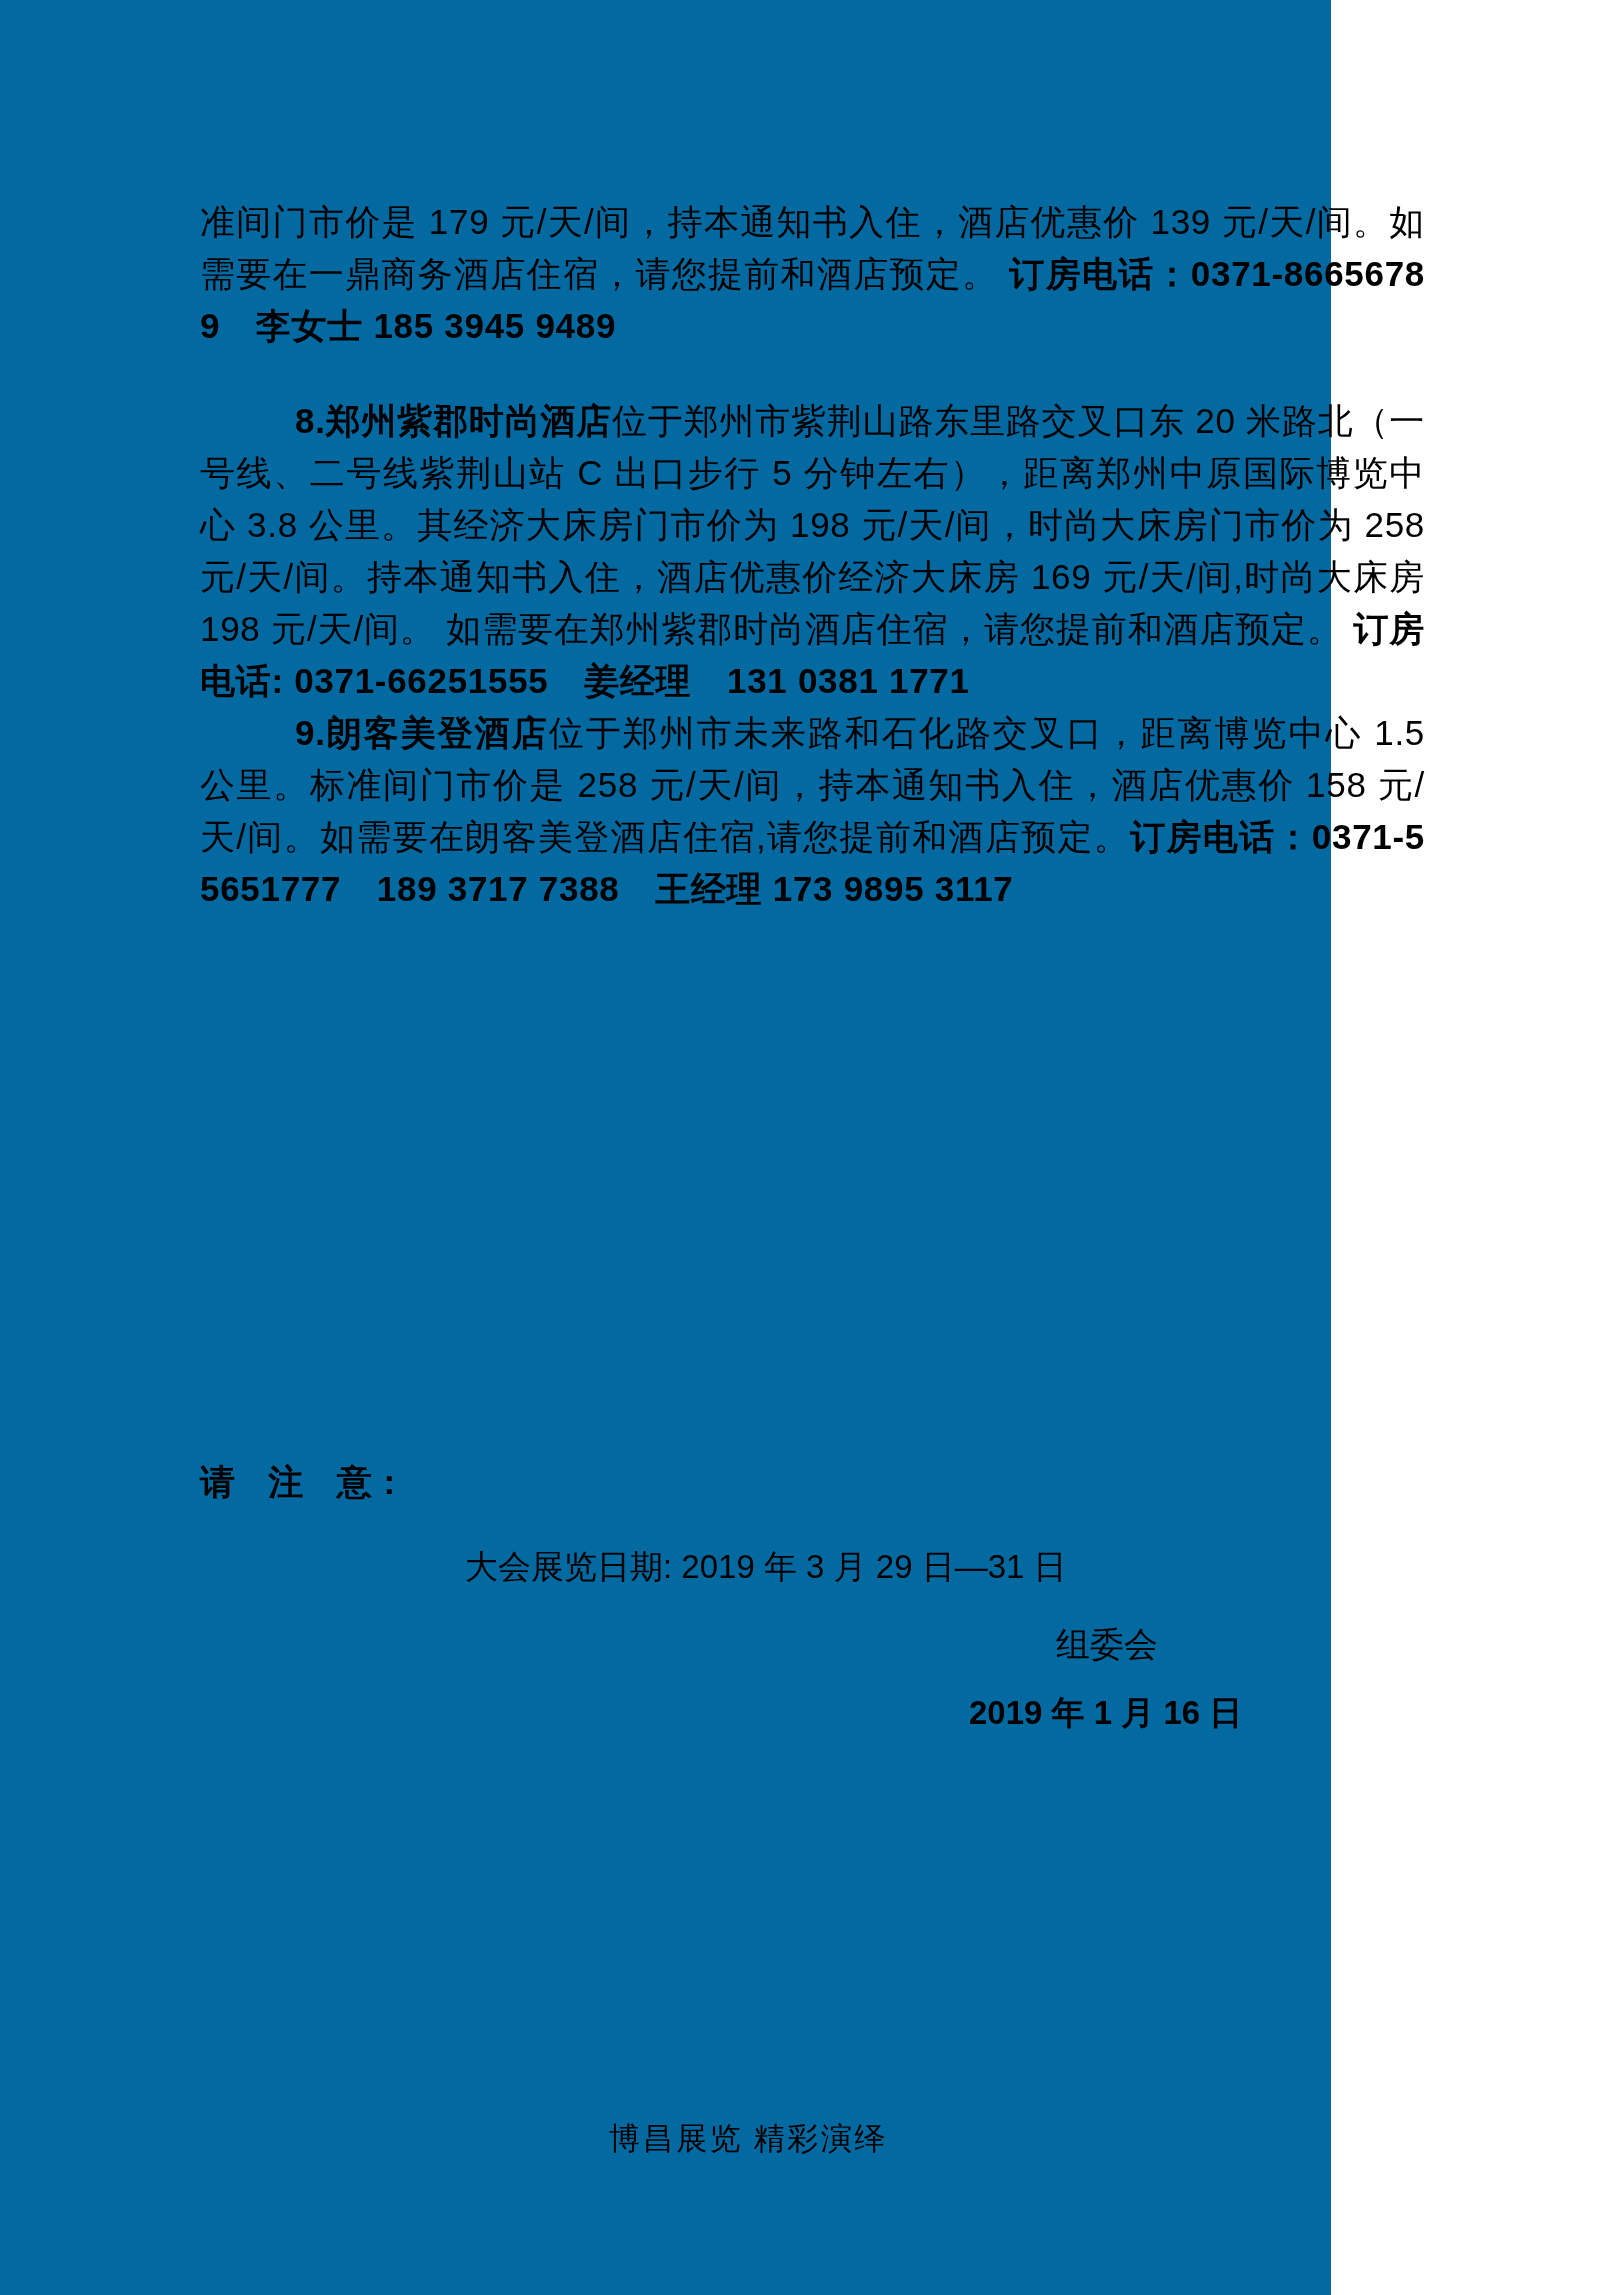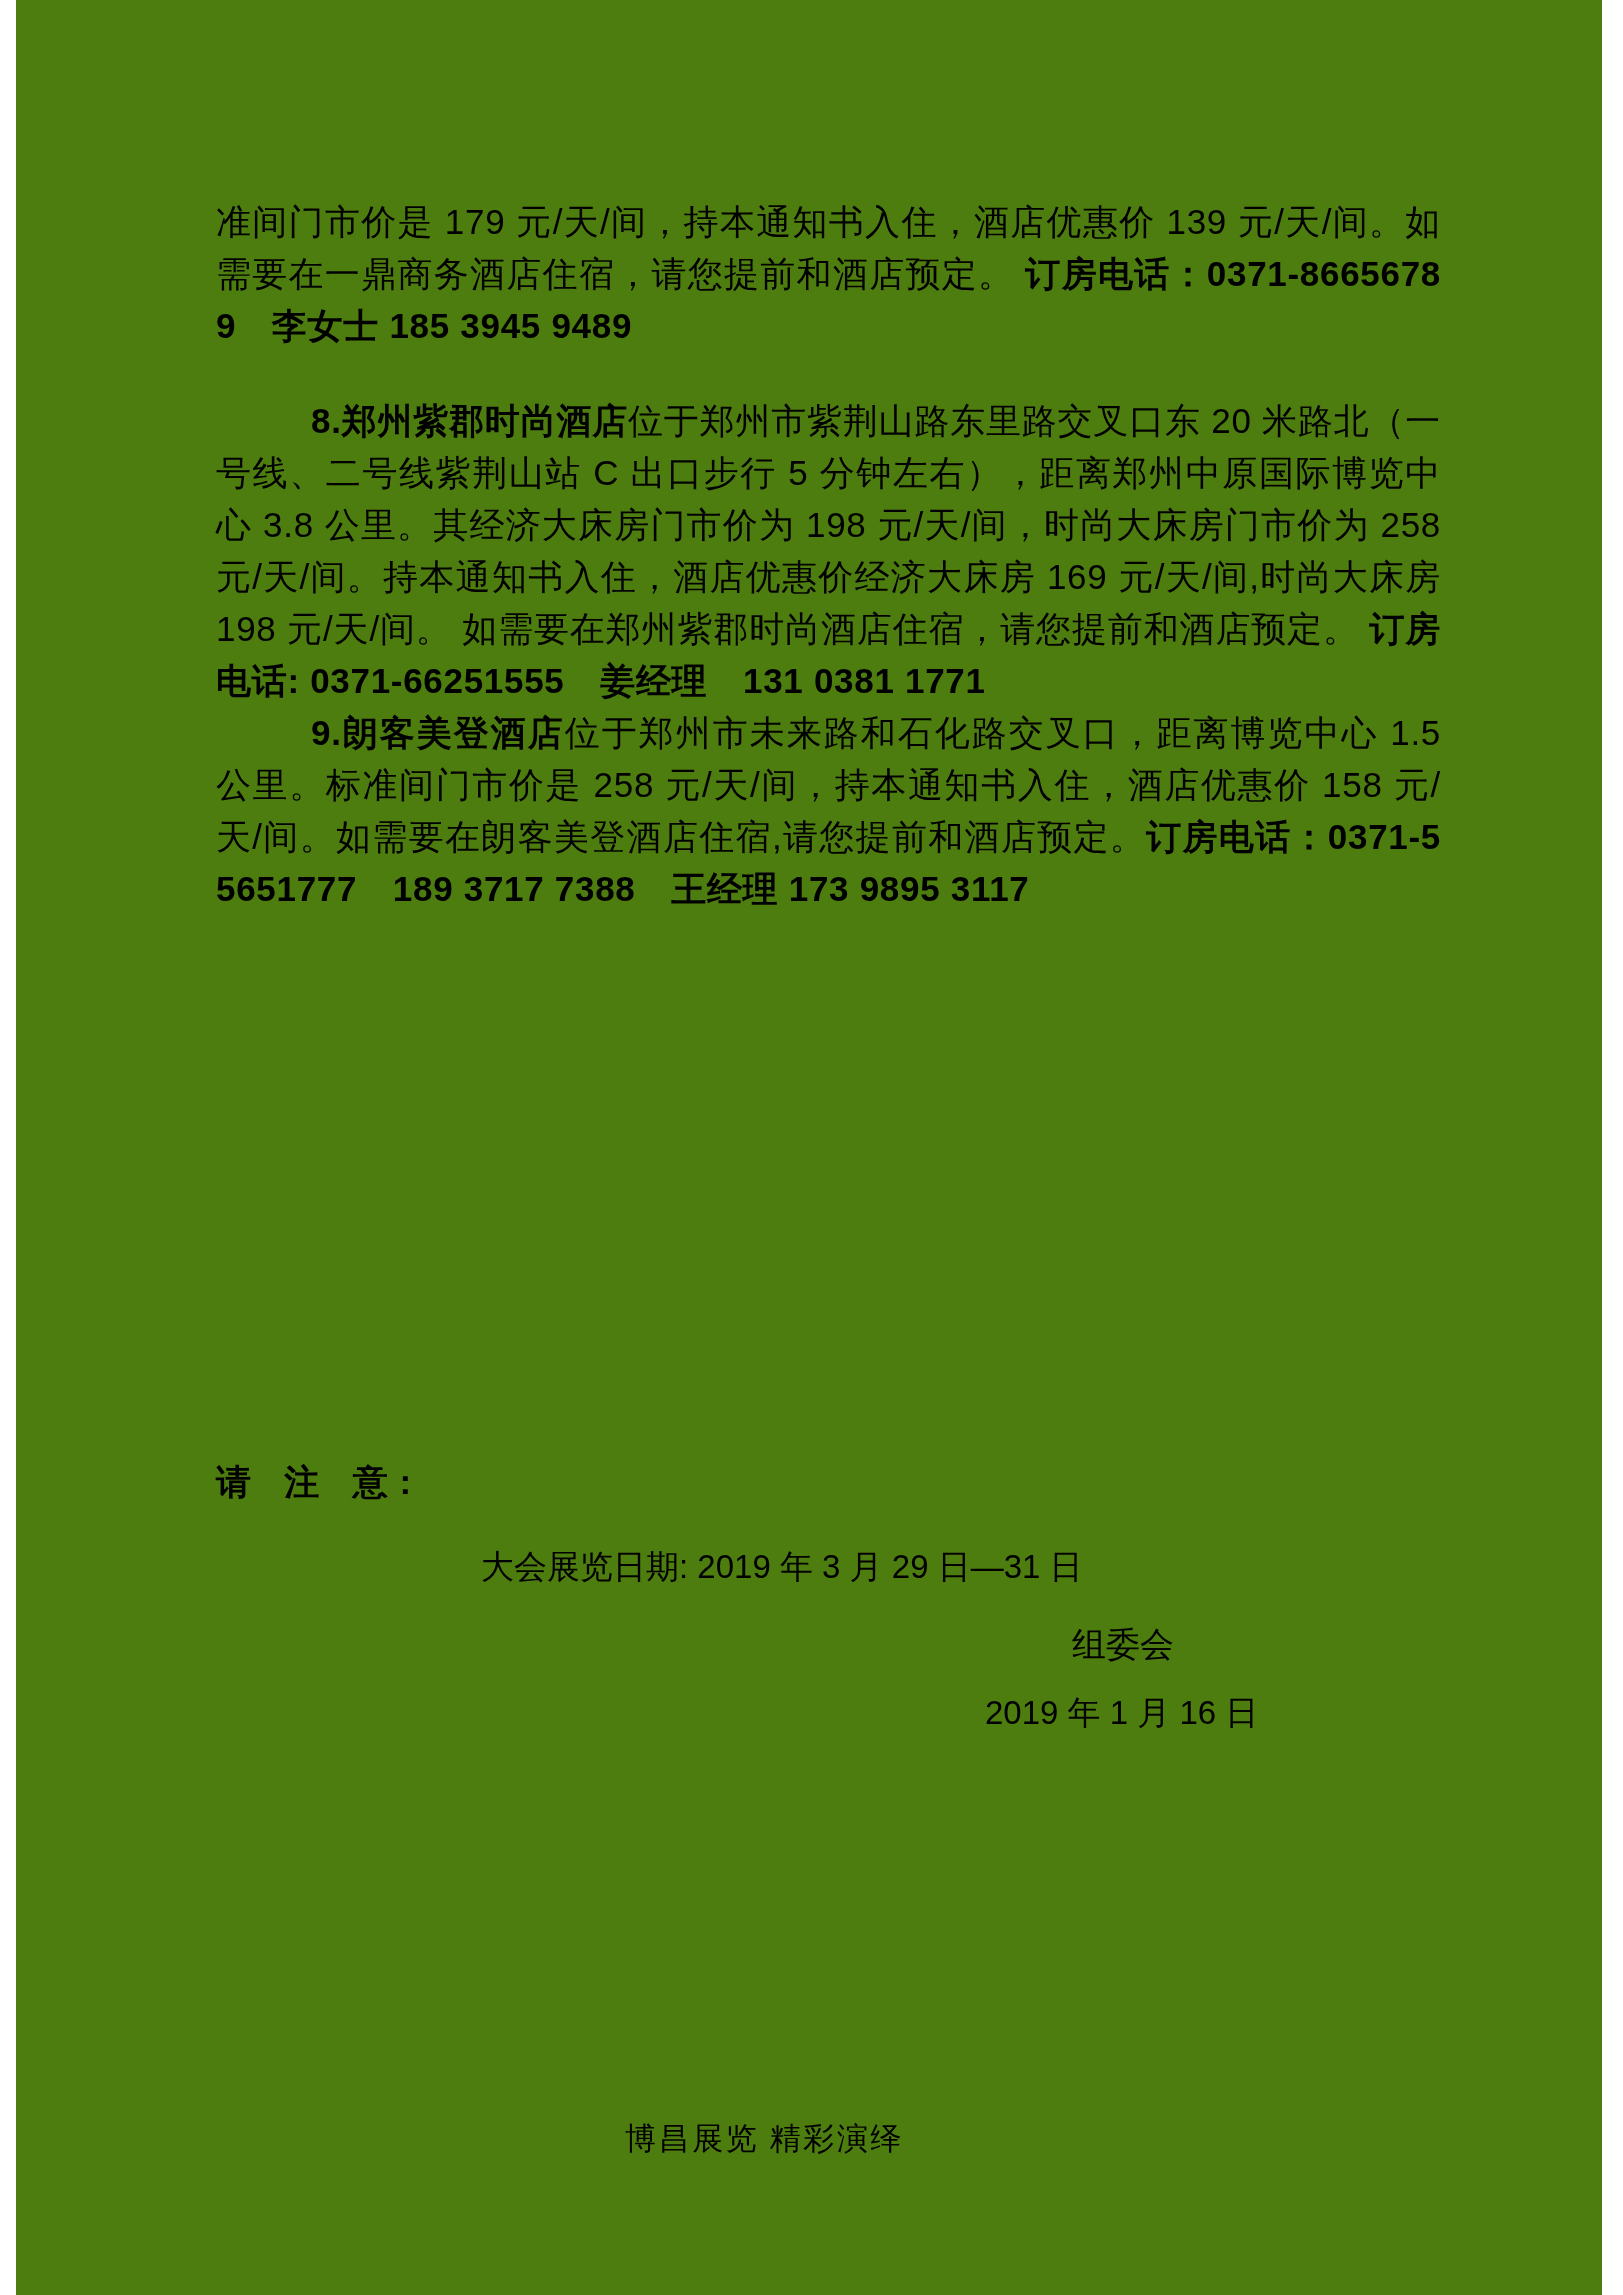--- a/index.html
+++ b/index.html
@@ -5,23 +5,23 @@
   html, body { margin: 0; padding: 0; }
   body {
     width: 1623px; height: 2295px;
     background: #ffffff;
     color: #000000;
     font-family: "Liberation Sans", "DejaVu Sans", sans-serif;
     position: relative;
     overflow: hidden;
   }
   .page {
-    position: absolute; left: 16px; top: 0;
-    width: 1586px; height: 2295px;
-    background: #4d7c0f;
+    position: absolute; left: 0; top: 0;
+    width: 1331px; height: 2295px;
+    background: #0369a1;
   }
   
   .content {
     position: absolute;
     left: 200px; top: 196px;
     width: 1225px;
   }
   .para {
     margin: 0;
     font-size: 35px;
@@ -49,21 +49,21 @@
     position: absolute; left: 465px; top: 1541px;
     font-size: 33px; line-height: 52px; white-space: nowrap; text-align: right;
   }
   
   .sig-org {
     position: absolute; left: 1056px; top: 1621px;
     font-size: 34px; line-height: 47px; white-space: nowrap;
   }
   .sig-date {
     position: absolute; left: 969px; top: 1689px;
-    font-size: 33px; line-height: 47px; white-space: nowrap;
+    font-size: 33px; line-height: 47px; white-space: nowrap; font-weight: bold;
   }
   
   .footer {
     position: absolute; left: 609px; top: 2118px;
     font-family: Liberation Serif, serif;
     font-size: 31px; line-height: 41px;
     letter-spacing: 2.6px;
     white-space: nowrap;
   }
 </style>

